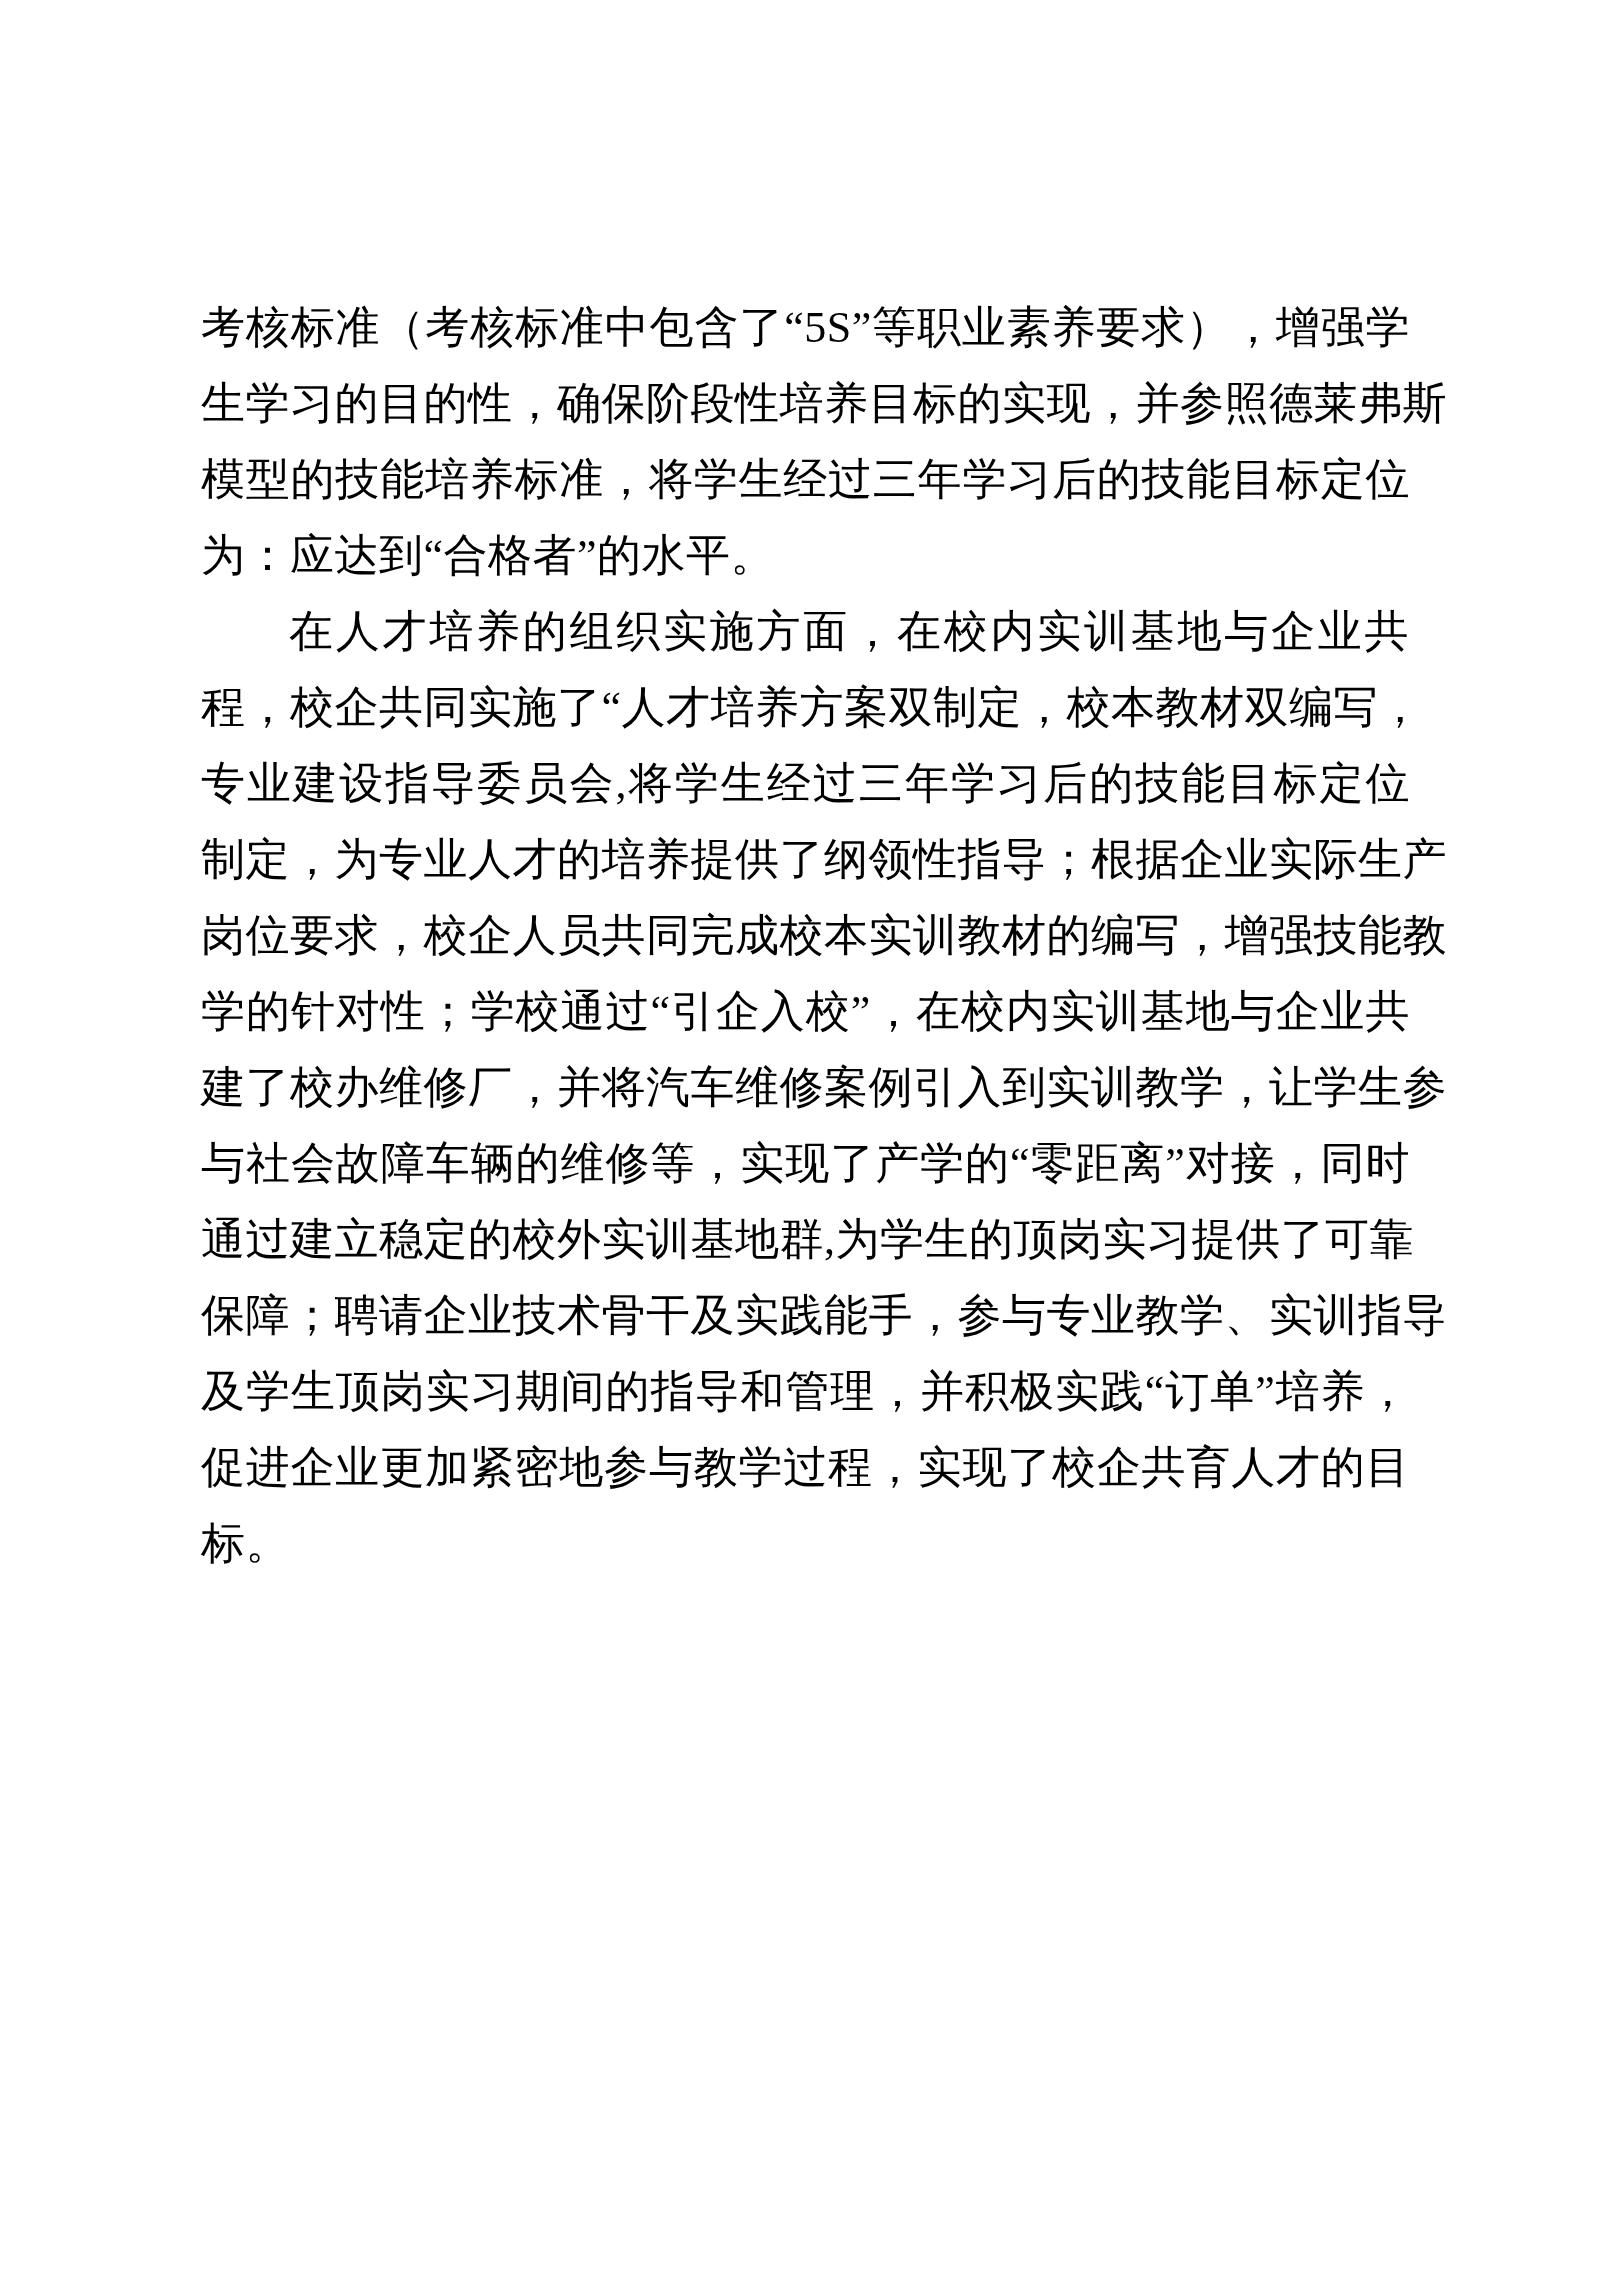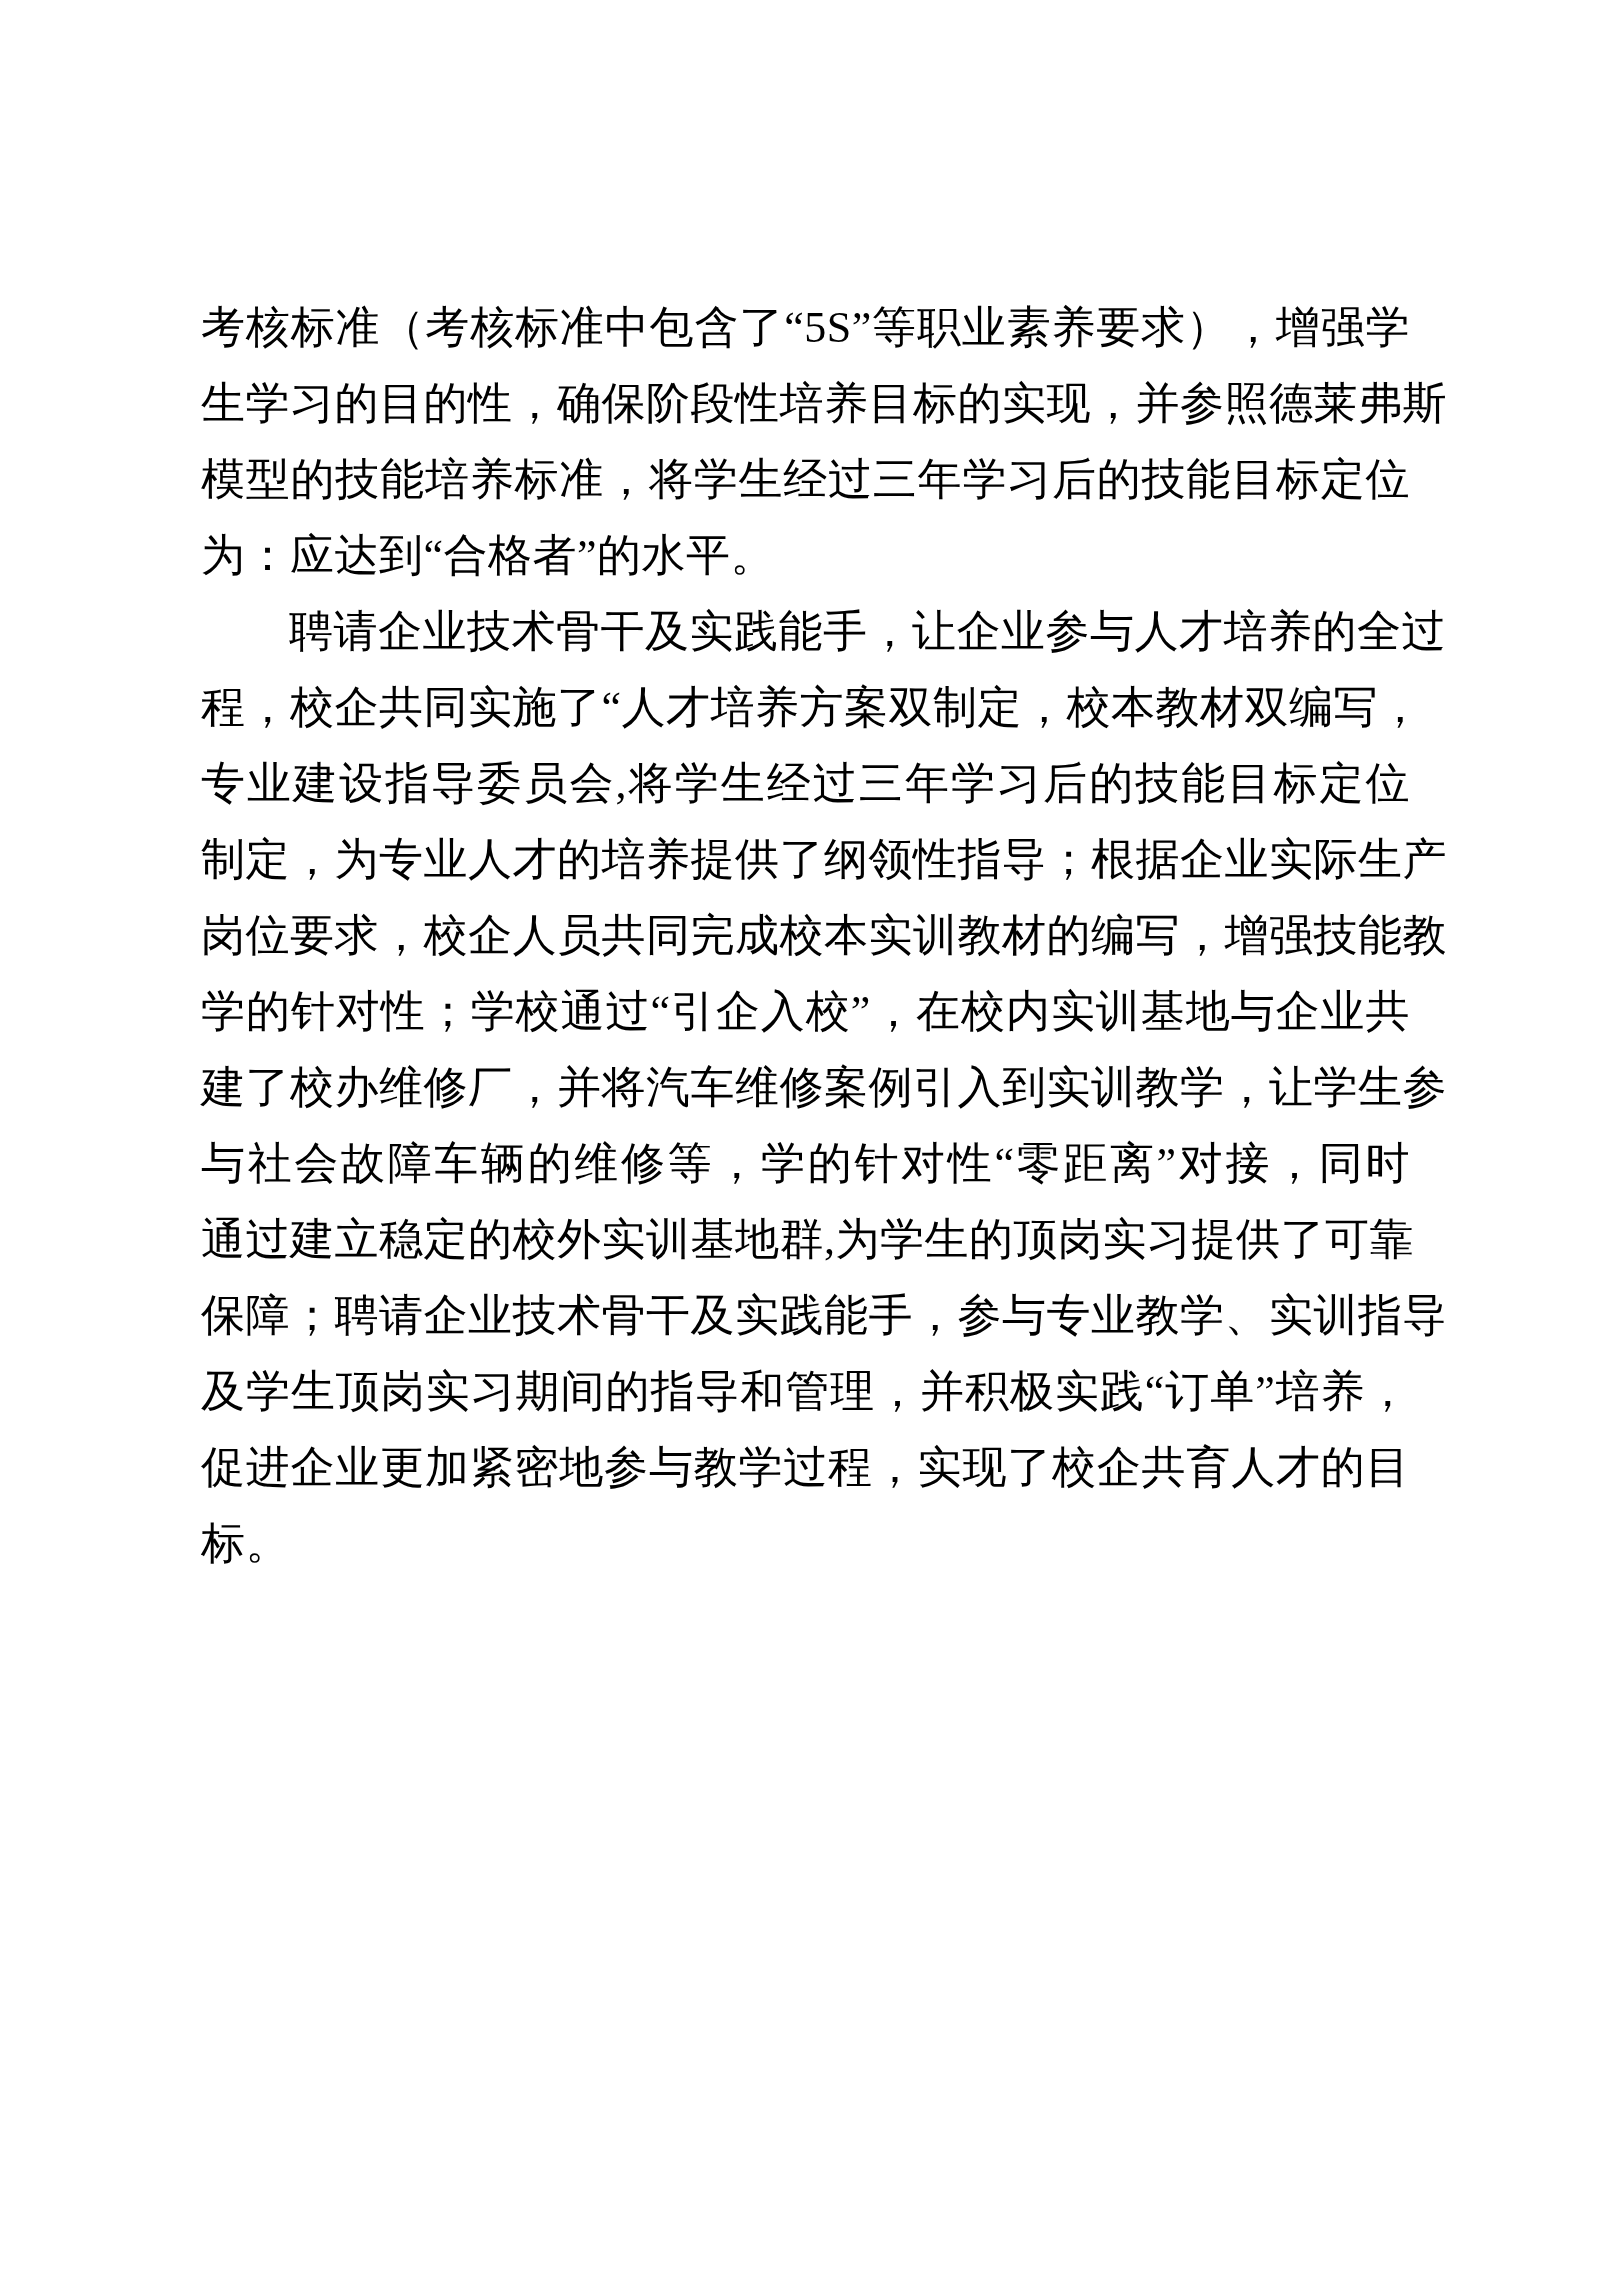--- a/index.html
+++ b/index.html
@@ -51,28 +51,28 @@
 </style>
 </head>
 <body>
 
 <div class="page">
   <div class="content">
     <div class="line">考核标准（考核标准中包含了“5S”等职业素养要求），增强学</div>
     <div class="line">生学习的目的性，确保阶段性培养目标的实现，并参照德莱弗斯</div>
     <div class="line">模型的技能培养标准，将学生经过三年学习后的技能目标定位</div>
     <div class="line para-end">为：应达到“合格者”的水平。</div>
-    <div class="line indent">聘请企业技术骨干及实践能手，让企业参与人才培养的全过</div>
+    <div class="line indent">在人才培养的组织实施方面，在校内实训基地与企业共</div>
     <div class="line">程，校企共同实施了“人才培养方案双制定，校本教材双编写，</div>
     <div class="line">专业建设指导委员会,将学生经过三年学习后的技能目标定位</div>
     <div class="line">制定，为专业人才的培养提供了纲领性指导；根据企业实际生产</div>
     <div class="line">岗位要求，校企人员共同完成校本实训教材的编写，增强技能教</div>
     <div class="line">学的针对性；学校通过“引企入校”，在校内实训基地与企业共</div>
     <div class="line">建了校办维修厂，并将汽车维修案例引入到实训教学，让学生参</div>
-    <div class="line">与社会故障车辆的维修等，学的针对性“零距离”对接，同时</div>
+    <div class="line">与社会故障车辆的维修等，实现了产学的“零距离”对接，同时</div>
     <div class="line">通过建立稳定的校外实训基地群,为学生的顶岗实习提供了可靠</div>
     <div class="line">保障；聘请企业技术骨干及实践能手，参与专业教学、实训指导</div>
     <div class="line">及学生顶岗实习期间的指导和管理，并积极实践“订单”培养，</div>
     <div class="line">促进企业更加紧密地参与教学过程，实现了校企共育人才的目</div>
     <div class="line para-end">标。</div>
   </div>
   <div class="page-number">5</div>
 </div>
 
 

